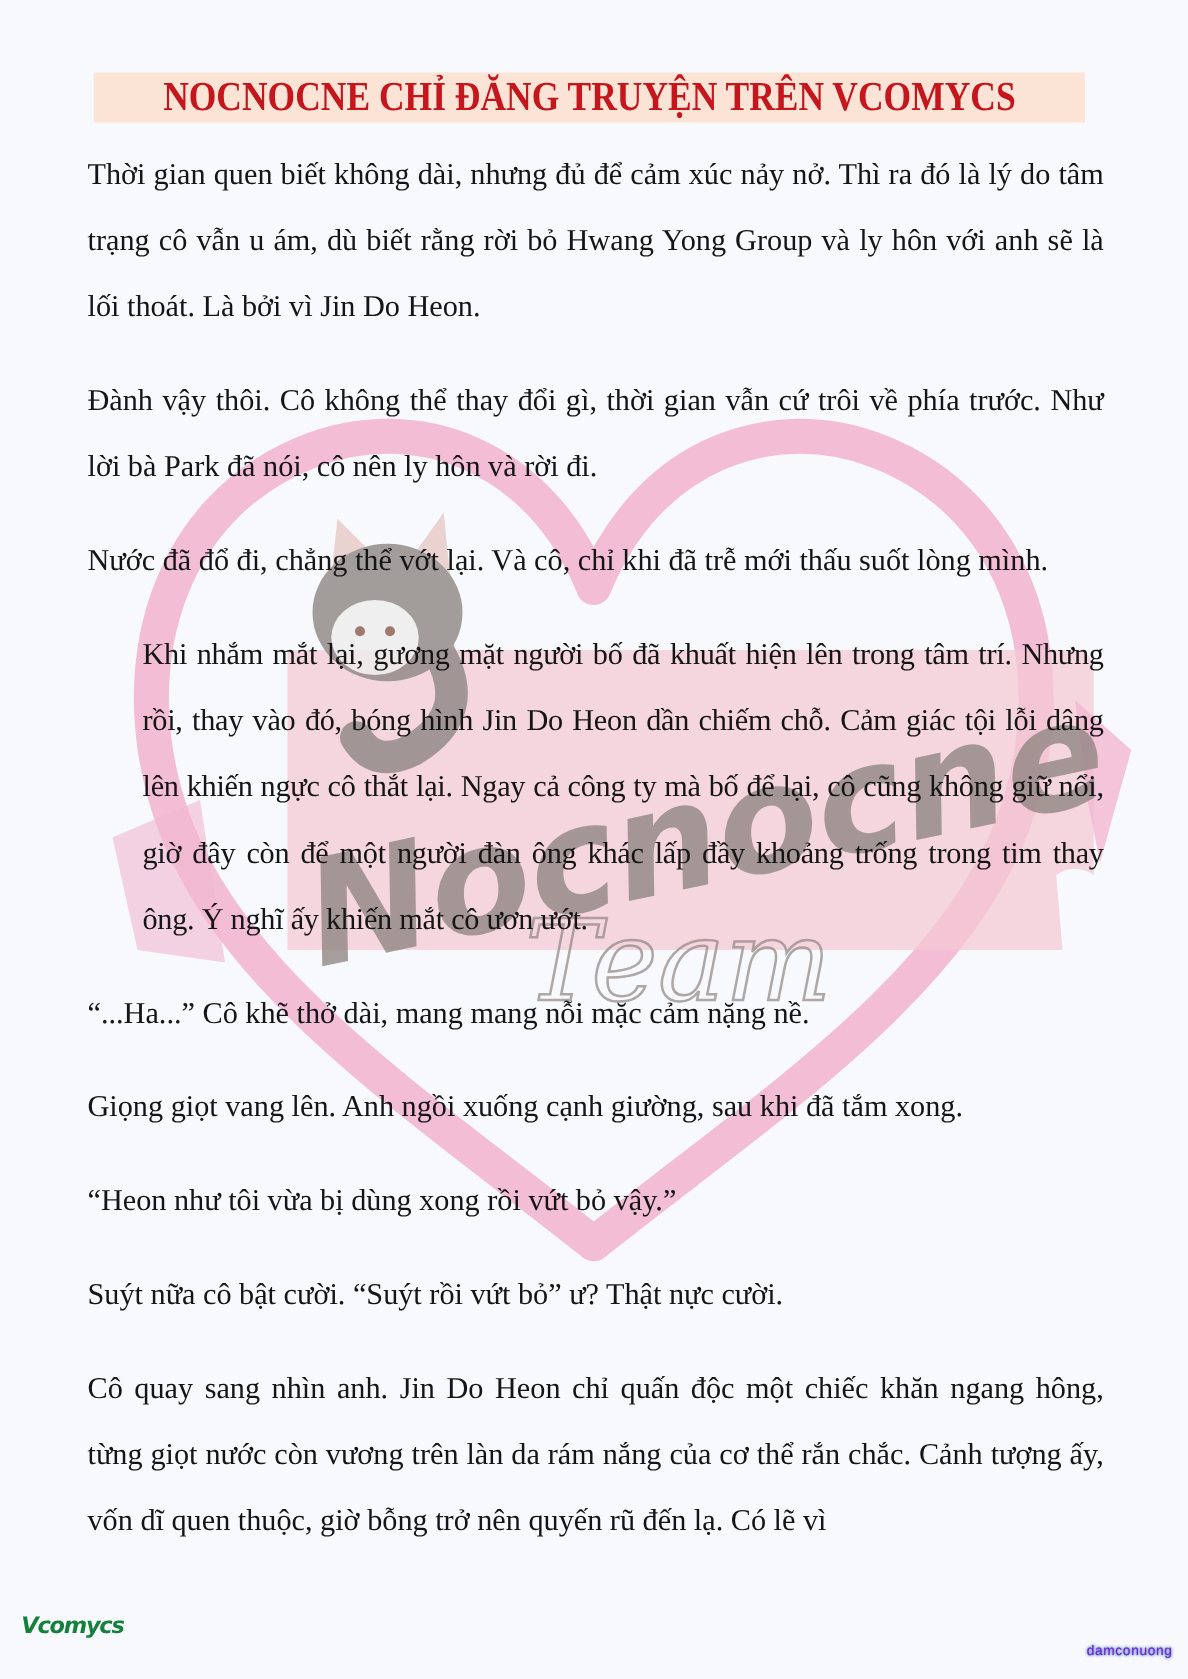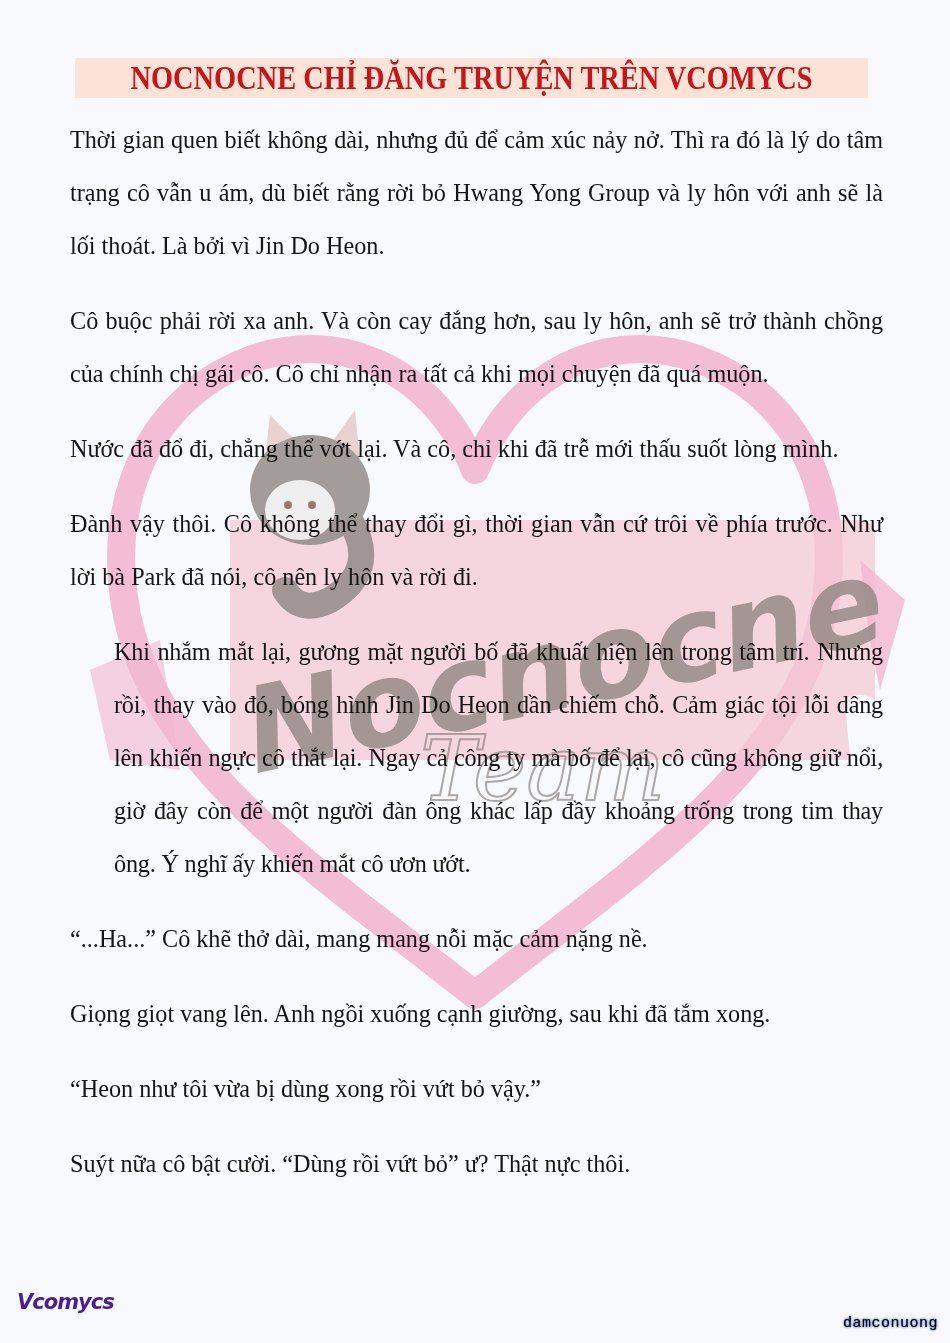--- a/index.html
+++ b/index.html
@@ -62,32 +62,32 @@
     }
     .para.tight { letter-spacing: -0.2px; margin-left: 44px; }
     .vcomycs-logo {
       position: absolute;
       left: 17px;
       top: 1290px;
       z-index: 2;
       font-family: "DejaVu Sans", sans-serif;
       font-weight: bold;
       font-style: italic;
-      font-size: 21px;
-      color: #4c1d95;
+      font-size: 18px;
+      color: #15803d;
       letter-spacing: -1px;
     }
     .site-tag {
       position: absolute;
       right: 12px;
       top: 1315px;
       z-index: 2;
-      font-family: Liberation Mono, monospace;
-      font-size: 15px;
-      color: #000000;
+      font-family: Liberation Sans, sans-serif;
+      font-size: 11px;
+      color: #6d28d9;
       text-shadow: 0 0 3px #6f86c4, 0 0 2px #6f86c4, 0 0 1px #5a72b5;
       letter-spacing: 0.5px;
     }
   </style>
 </head>
 <body>
 
 <svg class="watermark" viewBox="0 0 950 1343" xmlns="http://www.w3.org/2000/svg">
 
   <path d="M 475 470
@@ -115,24 +115,24 @@
   <text x="235" y="720" transform="rotate(-12 500 650)" font-family="DejaVu Sans, sans-serif" font-weight="bold" font-style="italic" font-size="118" fill="#8f8582" opacity="0.78">Nocnocne</text>
   <text x="420" y="800" font-family="DejaVu Serif, serif" font-style="italic" font-size="90" fill="none" stroke="#8f8582" stroke-width="2" opacity="0.7">Team</text>
 </svg>
 
 <div class="title-bar">
   <span class="title-text">NOCNOCNE CHỈ ĐĂNG TRUYỆN TRÊN VCOMYCS</span>
 </div>
 
 <div class="content">
   <p class="para">Thời gian quen biết không dài, nhưng đủ để cảm xúc nảy nở. Thì ra đó là lý do tâm trạng cô vẫn u ám, dù biết rằng rời bỏ Hwang Yong Group và ly hôn với anh sẽ là lối thoát. Là bởi vì Jin Do Heon.</p>
-  <p class="para">Cô buộc phải rời xa anh. Và còn cay đắng hơn, sau ly hôn, anh sẽ trở thành chồng của chính chị gái cô. Cô chỉ nhận ra tất cả khi mọi chuyện đã quá muộn.</p>
+  <p class="para">Đành vậy thôi. Cô không thể thay đổi gì, thời gian vẫn cứ trôi về phía trước. Như lời bà Park đã nói, cô nên ly hôn và rời đi.</p>
   <p class="para">Nước đã đổ đi, chẳng thể vớt lại. Và cô, chỉ khi đã trễ mới thấu suốt lòng mình.</p>
-  <p class="para">Đành vậy thôi. Cô không thể thay đổi gì, thời gian vẫn cứ trôi về phía trước. Như lời bà Park đã nói, cô nên ly hôn và rời đi.</p>
   <p class="para tight">Khi nhắm mắt lại, gương mặt người bố đã khuất hiện lên trong tâm trí. Nhưng rồi, thay vào đó, bóng hình Jin Do Heon dần chiếm chỗ. Cảm giác tội lỗi dâng lên khiến ngực cô thắt lại. Ngay cả công ty mà bố để lại, cô cũng không giữ nổi, giờ đây còn để một người đàn ông khác lấp đầy khoảng trống trong tim thay ông. Ý nghĩ ấy khiến mắt cô ươn ướt.</p>
   <p class="para">“...Ha...” Cô khẽ thở dài, mang mang nỗi mặc cảm nặng nề.</p>
   <p class="para">Giọng giọt vang lên. Anh ngồi xuống cạnh giường, sau khi đã tắm xong.</p>
   <p class="para">“Heon như tôi vừa bị dùng xong rồi vứt bỏ vậy.”</p>
-  <p class="para">Suýt nữa cô bật cười. “Dùng rồi vứt bỏ” ư? Thật nực thôi.</p>
+  <p class="para">Suýt nữa cô bật cười. “Suýt rồi vứt bỏ” ư? Thật nực cười.</p>
+  <p class="para">Cô quay sang nhìn anh. Jin Do Heon chỉ quấn độc một chiếc khăn ngang hông, từng giọt nước còn vương trên làn da rám nắng của cơ thể rắn chắc. Cảnh tượng ấy, vốn dĩ quen thuộc, giờ bỗng trở nên quyến rũ đến lạ. Có lẽ vì</p>
 </div>
 
 <div class="vcomycs-logo">Vcomycs</div>
 <div class="site-tag">damconuong</div>
 
 </body></html>

